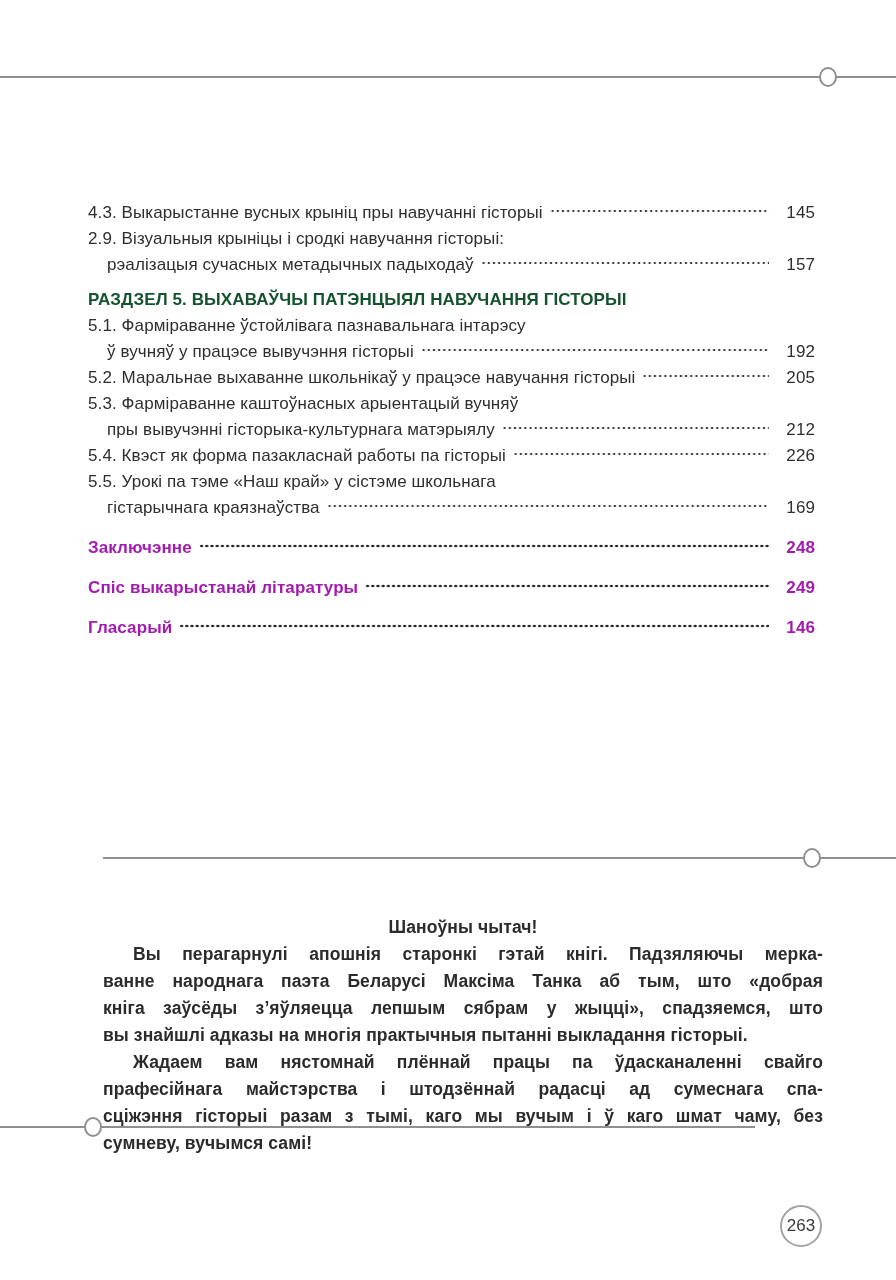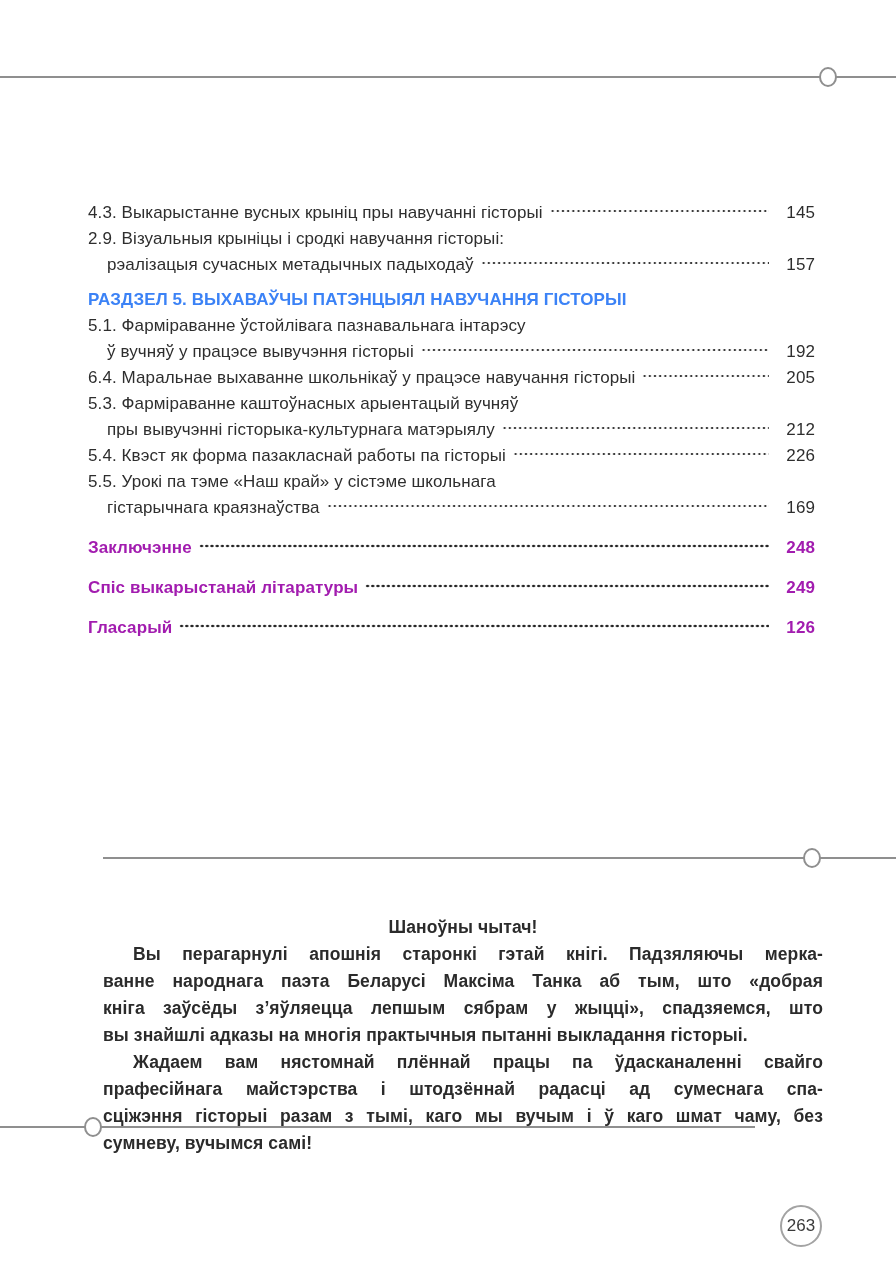--- a/index.html
+++ b/index.html
@@ -56,21 +56,21 @@
   }
   .toc-row {
     display: flex;
     align-items: center;
     height: 26px;
   }
   .toc-row.indent { padding-left: 19px; }
   .toc-row.heading {
     margin-top: 9px;
     font-weight: 700;
-    color: #3b82f6;
+    color: #14532d;
   }
   .toc-row.end {
     margin-top: 14px;
     font-weight: 700;
     color: #a21caf;
   }
   .toc-text { white-space: nowrap; }
   .dots {
     flex: 1 1 auto;
     height: 8px;
@@ -160,21 +160,21 @@
       <div class="toc-row">
     <span class="toc-text">5.1. Фарміраванне ўстойлівага пазнавальнага інтарэсу</span>
 
   </div>
       <div class="toc-row indent">
     <span class="toc-text">ў вучняў у працэсе вывучэння гісторыі</span>
     <span class="dots"></span>
     <span class="pg">192</span>
   </div>
       <div class="toc-row">
-    <span class="toc-text">6.4. Маральнае выхаванне школьнікаў у працэсе навучання гісторыі</span>
+    <span class="toc-text">5.2. Маральнае выхаванне школьнікаў у працэсе навучання гісторыі</span>
     <span class="dots"></span>
     <span class="pg">205</span>
   </div>
       <div class="toc-row">
     <span class="toc-text">5.3. Фарміраванне каштоўнасных арыентацый вучняў</span>
 
   </div>
       <div class="toc-row indent">
     <span class="toc-text">пры вывучэнні гісторыка-культурнага матэрыялу</span>
     <span class="dots"></span>
@@ -200,21 +200,21 @@
     <span class="pg">248</span>
   </div>
       <div class="toc-row end">
     <span class="toc-text">Спіс выкарыстанай літаратуры</span>
     <span class="dots"></span>
     <span class="pg">249</span>
   </div>
       <div class="toc-row end">
     <span class="toc-text">Гласарый</span>
     <span class="dots"></span>
-    <span class="pg">126</span>
+    <span class="pg">146</span>
   </div>
     </div>
 
   <div class="rule rule-mid">
     <span class="bead"></span>
   </div>
 
   <div class="letter">
     <div class="salutation">Шаноўны чытач!</div>
     <div id="letter-lines">

